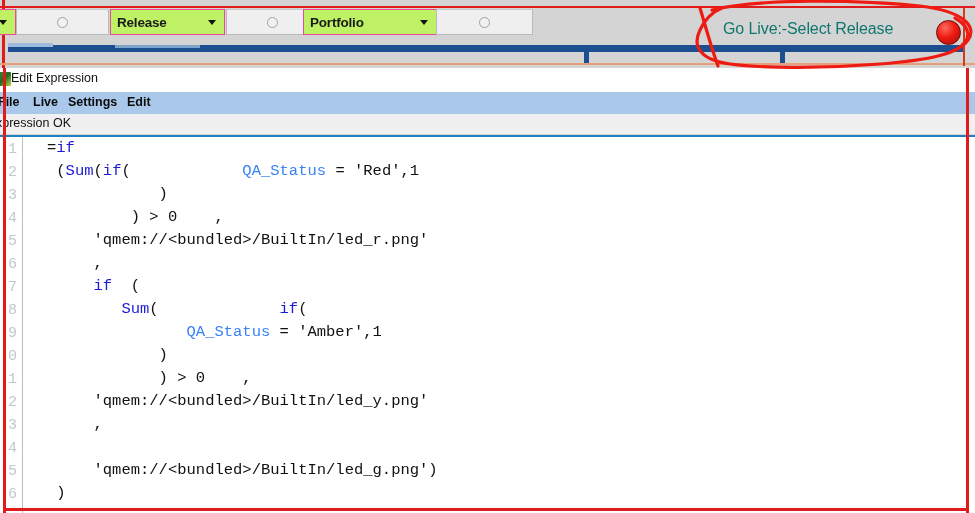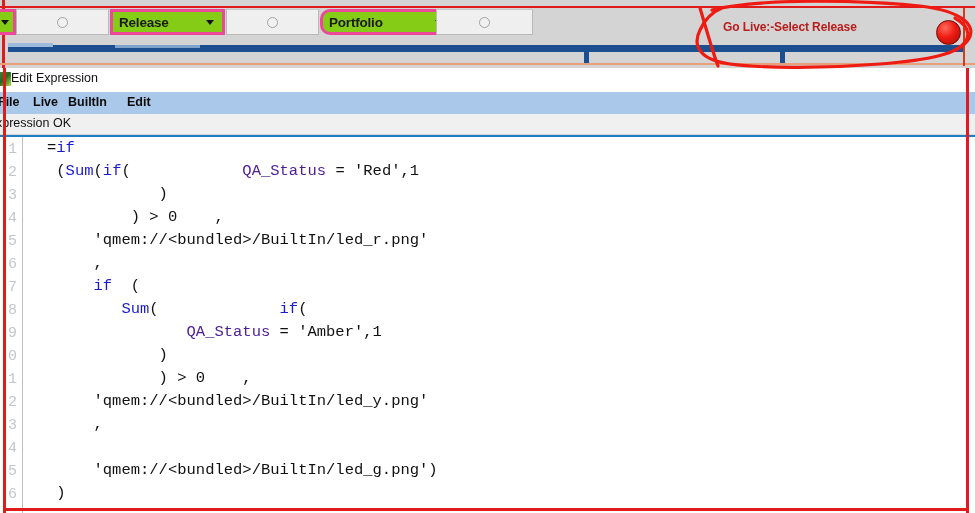--- a/index.html
+++ b/index.html
@@ -69,22 +69,22 @@
     border: 1px solid #b9b9b9;
     border-top-color: #c9c9c9;
     display: flex;
     align-items: center;
   }
   .tb-cell.plain {
     justify-content: center;
     background: #efefef;
   }
   .tb-cell.white {
-    background: #84cc16;
-    border: 3px solid #ec4899;
+    background: #bef264;
+    border: 1px solid #ec4899;
   }
   .tb-label {
     font-size: 13.5px;
     font-weight: bold;
     color: #1a1a1a;
     padding-left: 6px;
     letter-spacing: -0.2px;
     white-space: nowrap;
   }
   .caret {
@@ -112,23 +112,23 @@
     border-left: 4px solid transparent;
     border-right: 4px solid transparent;
     border-top: 5px solid #141414;
   }
 
   
   .golive-text {
     position: absolute;
     left: 723px;
     top: 20px;
-    font-size: 12px;
-    font-weight: bold;
-    color: #b91c1c;
+    font-size: 16px;
+    font-weight: normal;
+    color: #0f766e;
     white-space: nowrap;
     letter-spacing: -0.1px;
   }
   .led {
     position: absolute;
     left: 936px;
     top: 20px;
     width: 23px;
     height: 23px;
     border-radius: 50%;
@@ -306,21 +306,21 @@
     line-height: 23px;
     white-space: pre;
     color: #111111;
     padding-left: 23px;
   }
   .code-line {
     height: 23px;
     white-space: pre;
   }
   .kw   { color: #1a1ad4; }
-  .fld  { color: #4c1d95; }
+  .fld  { color: #3b82f6; }
   .lit  { color: #111111; }
 </style>
 </head>
 <body>
 
 <div id="app">
 
   <div class="dash">
     <div class="dash-topline"></div>
     <div class="dash-leftline"></div>
@@ -339,21 +339,21 @@
 
       <div class="tb-cell white" style="left:110px;width:115px;">
         <span class="tb-label">Release</span>
         <span class="caret"></span>
       </div>
 
       <div class="tb-cell plain" style="left:226px;width:93px;justify-content:center;">
         <span class="ring"></span>
       </div>
 
-      <div class="tb-cell white" style="left:320px;width:134px;border-radius:10px;">
+      <div class="tb-cell white" style="left:303px;width:134px;">
         <span class="tb-label">Portfolio</span>
         <span class="caret"></span>
       </div>
 
       <div class="tb-cell plain" style="left:436px;width:97px;justify-content:center;">
         <span class="ring"></span>
       </div>
     </div>
 
     <div class="golive-text">Go Live:-Select Release</div>
@@ -369,21 +369,21 @@
   <div class="win">
 
     <div class="titlebar">
       <span class="app-icon"></span>
       <span class="title-text">Edit Expression</span>
     </div>
 
     <div class="menubar">
       <span class="menu-item" style="left:-2px;">File</span>
       <span class="menu-item" style="left:33px;">Live</span>
-      <span class="menu-item" style="left:68px;">BuiltIn</span>
+      <span class="menu-item" style="left:68px;">Settings</span>
       <span class="menu-item" style="left:127px;">Edit</span>
     </div>
 
     <div class="statusbar">
       <span class="status-text">xpression OK</span>
     </div>
 
     <div class="editor">
       <div class="gutter"></div>
       <div id="gutter-nums">

